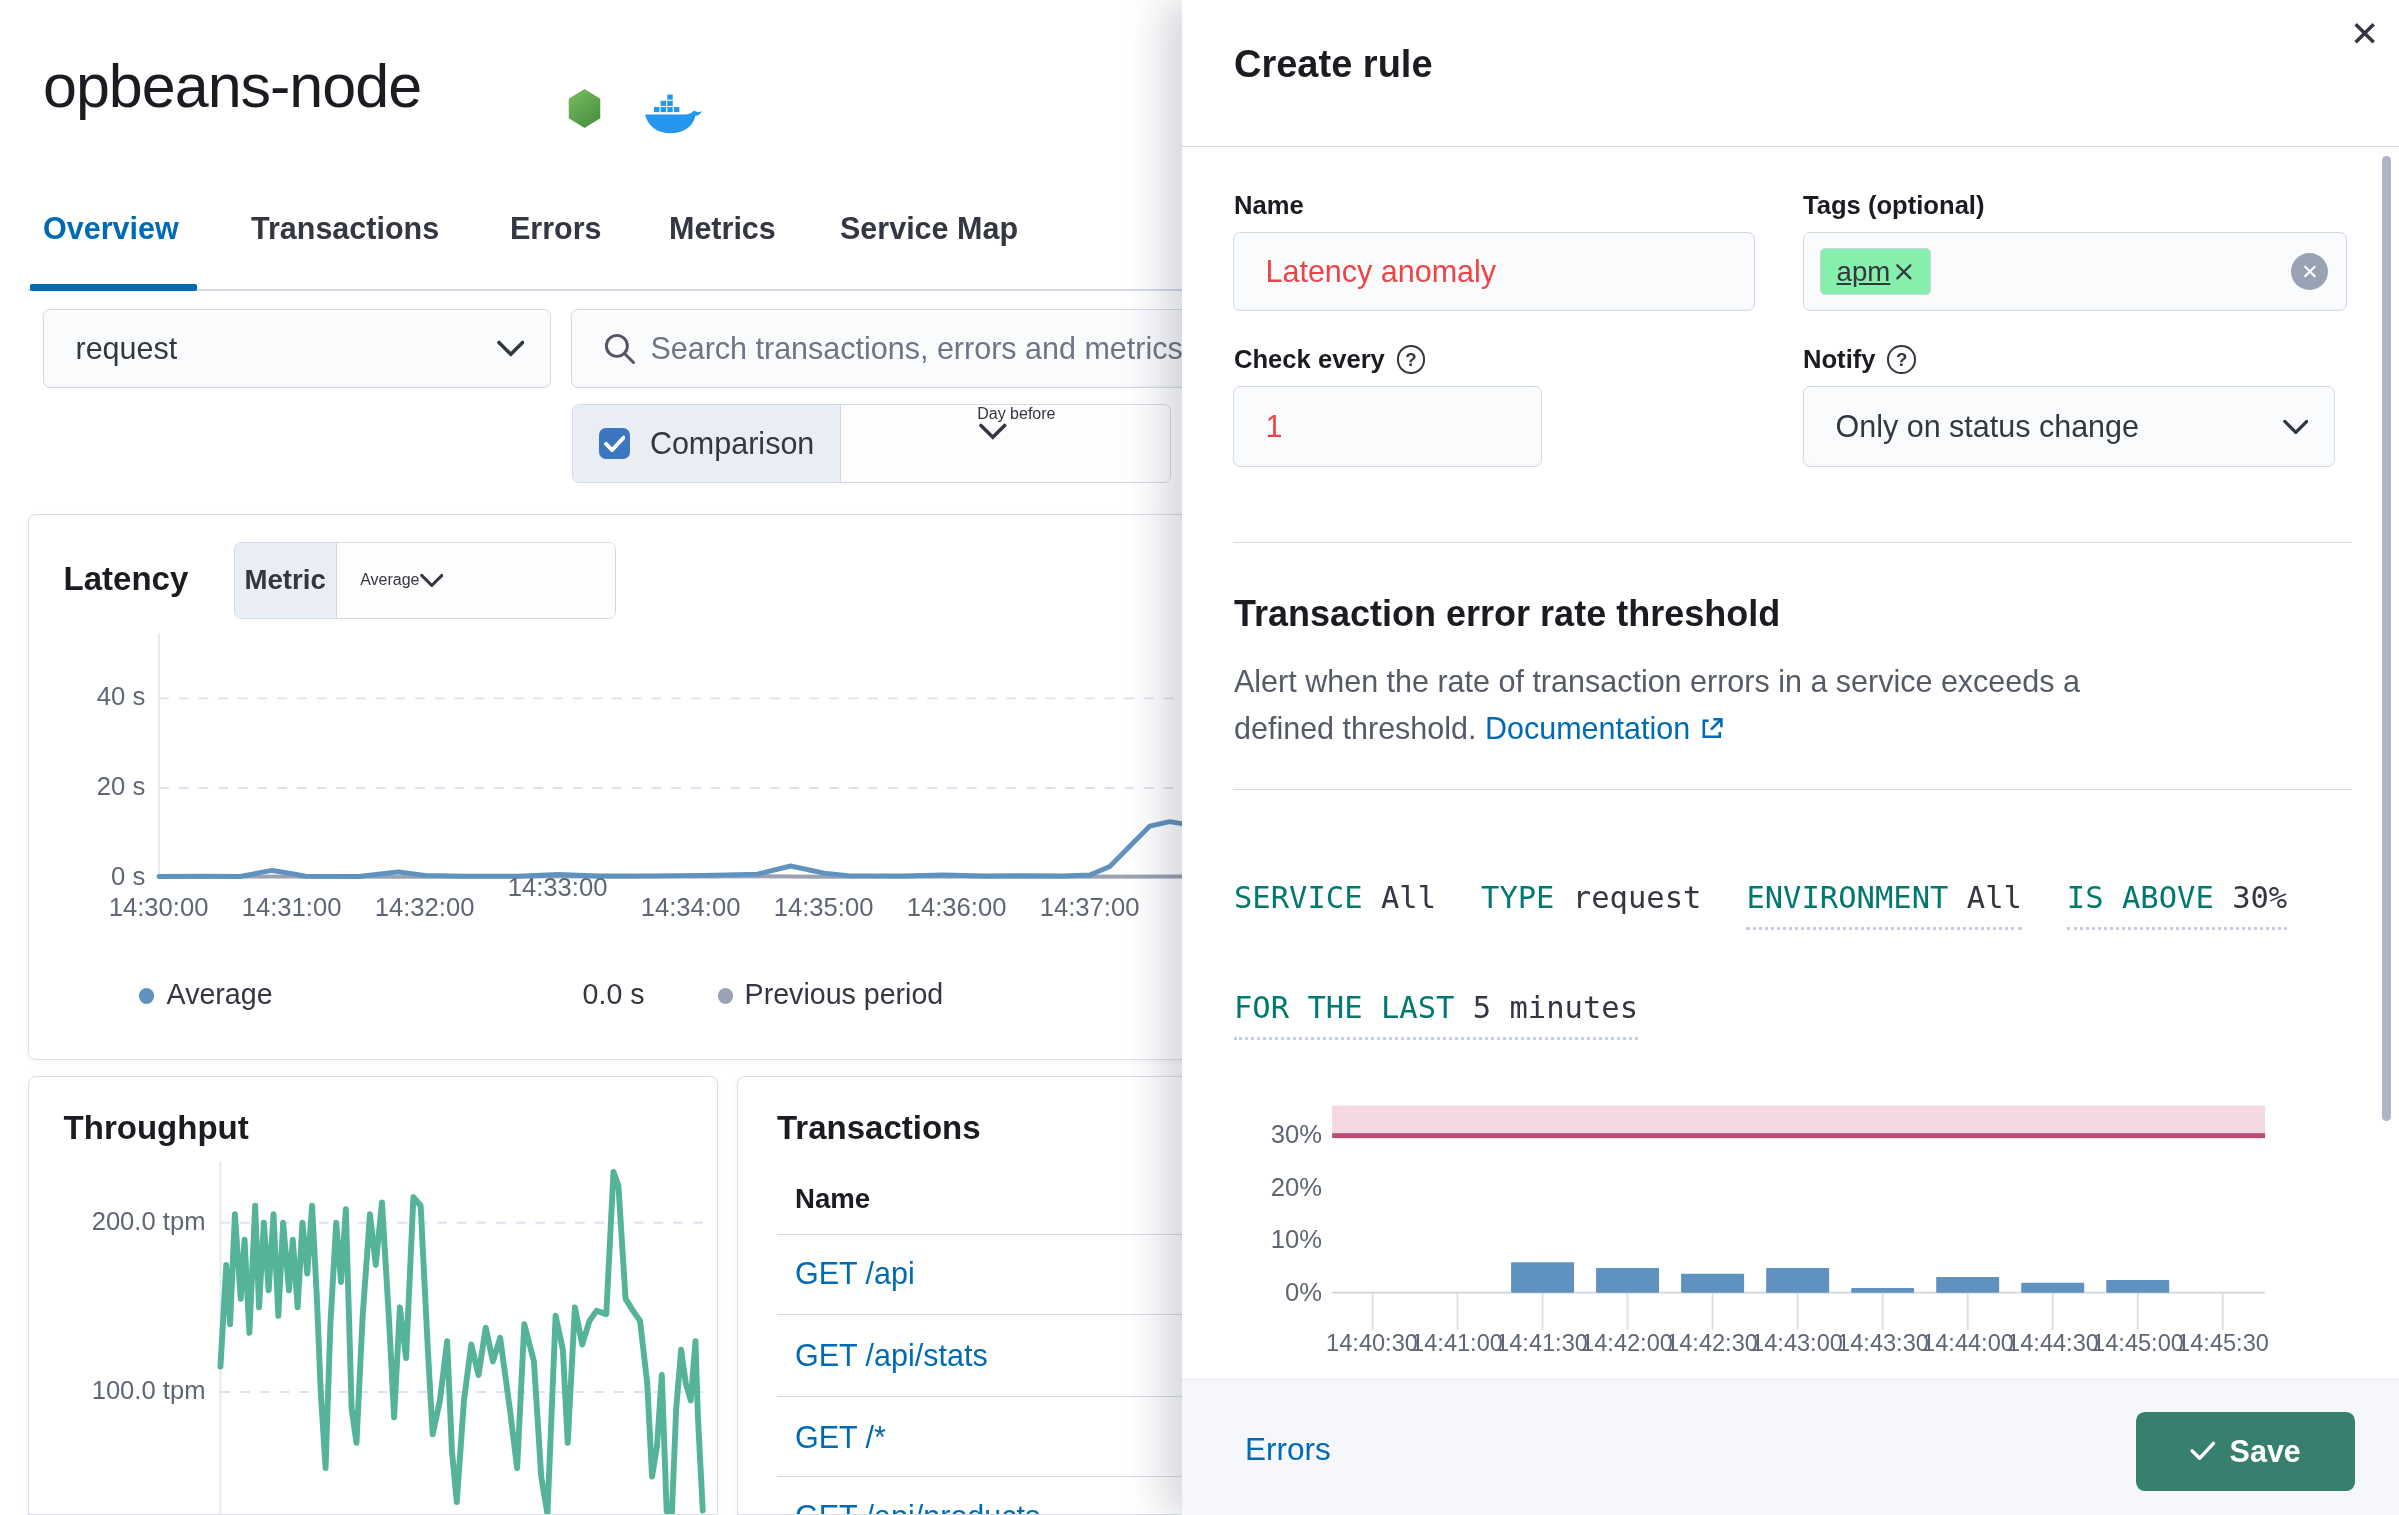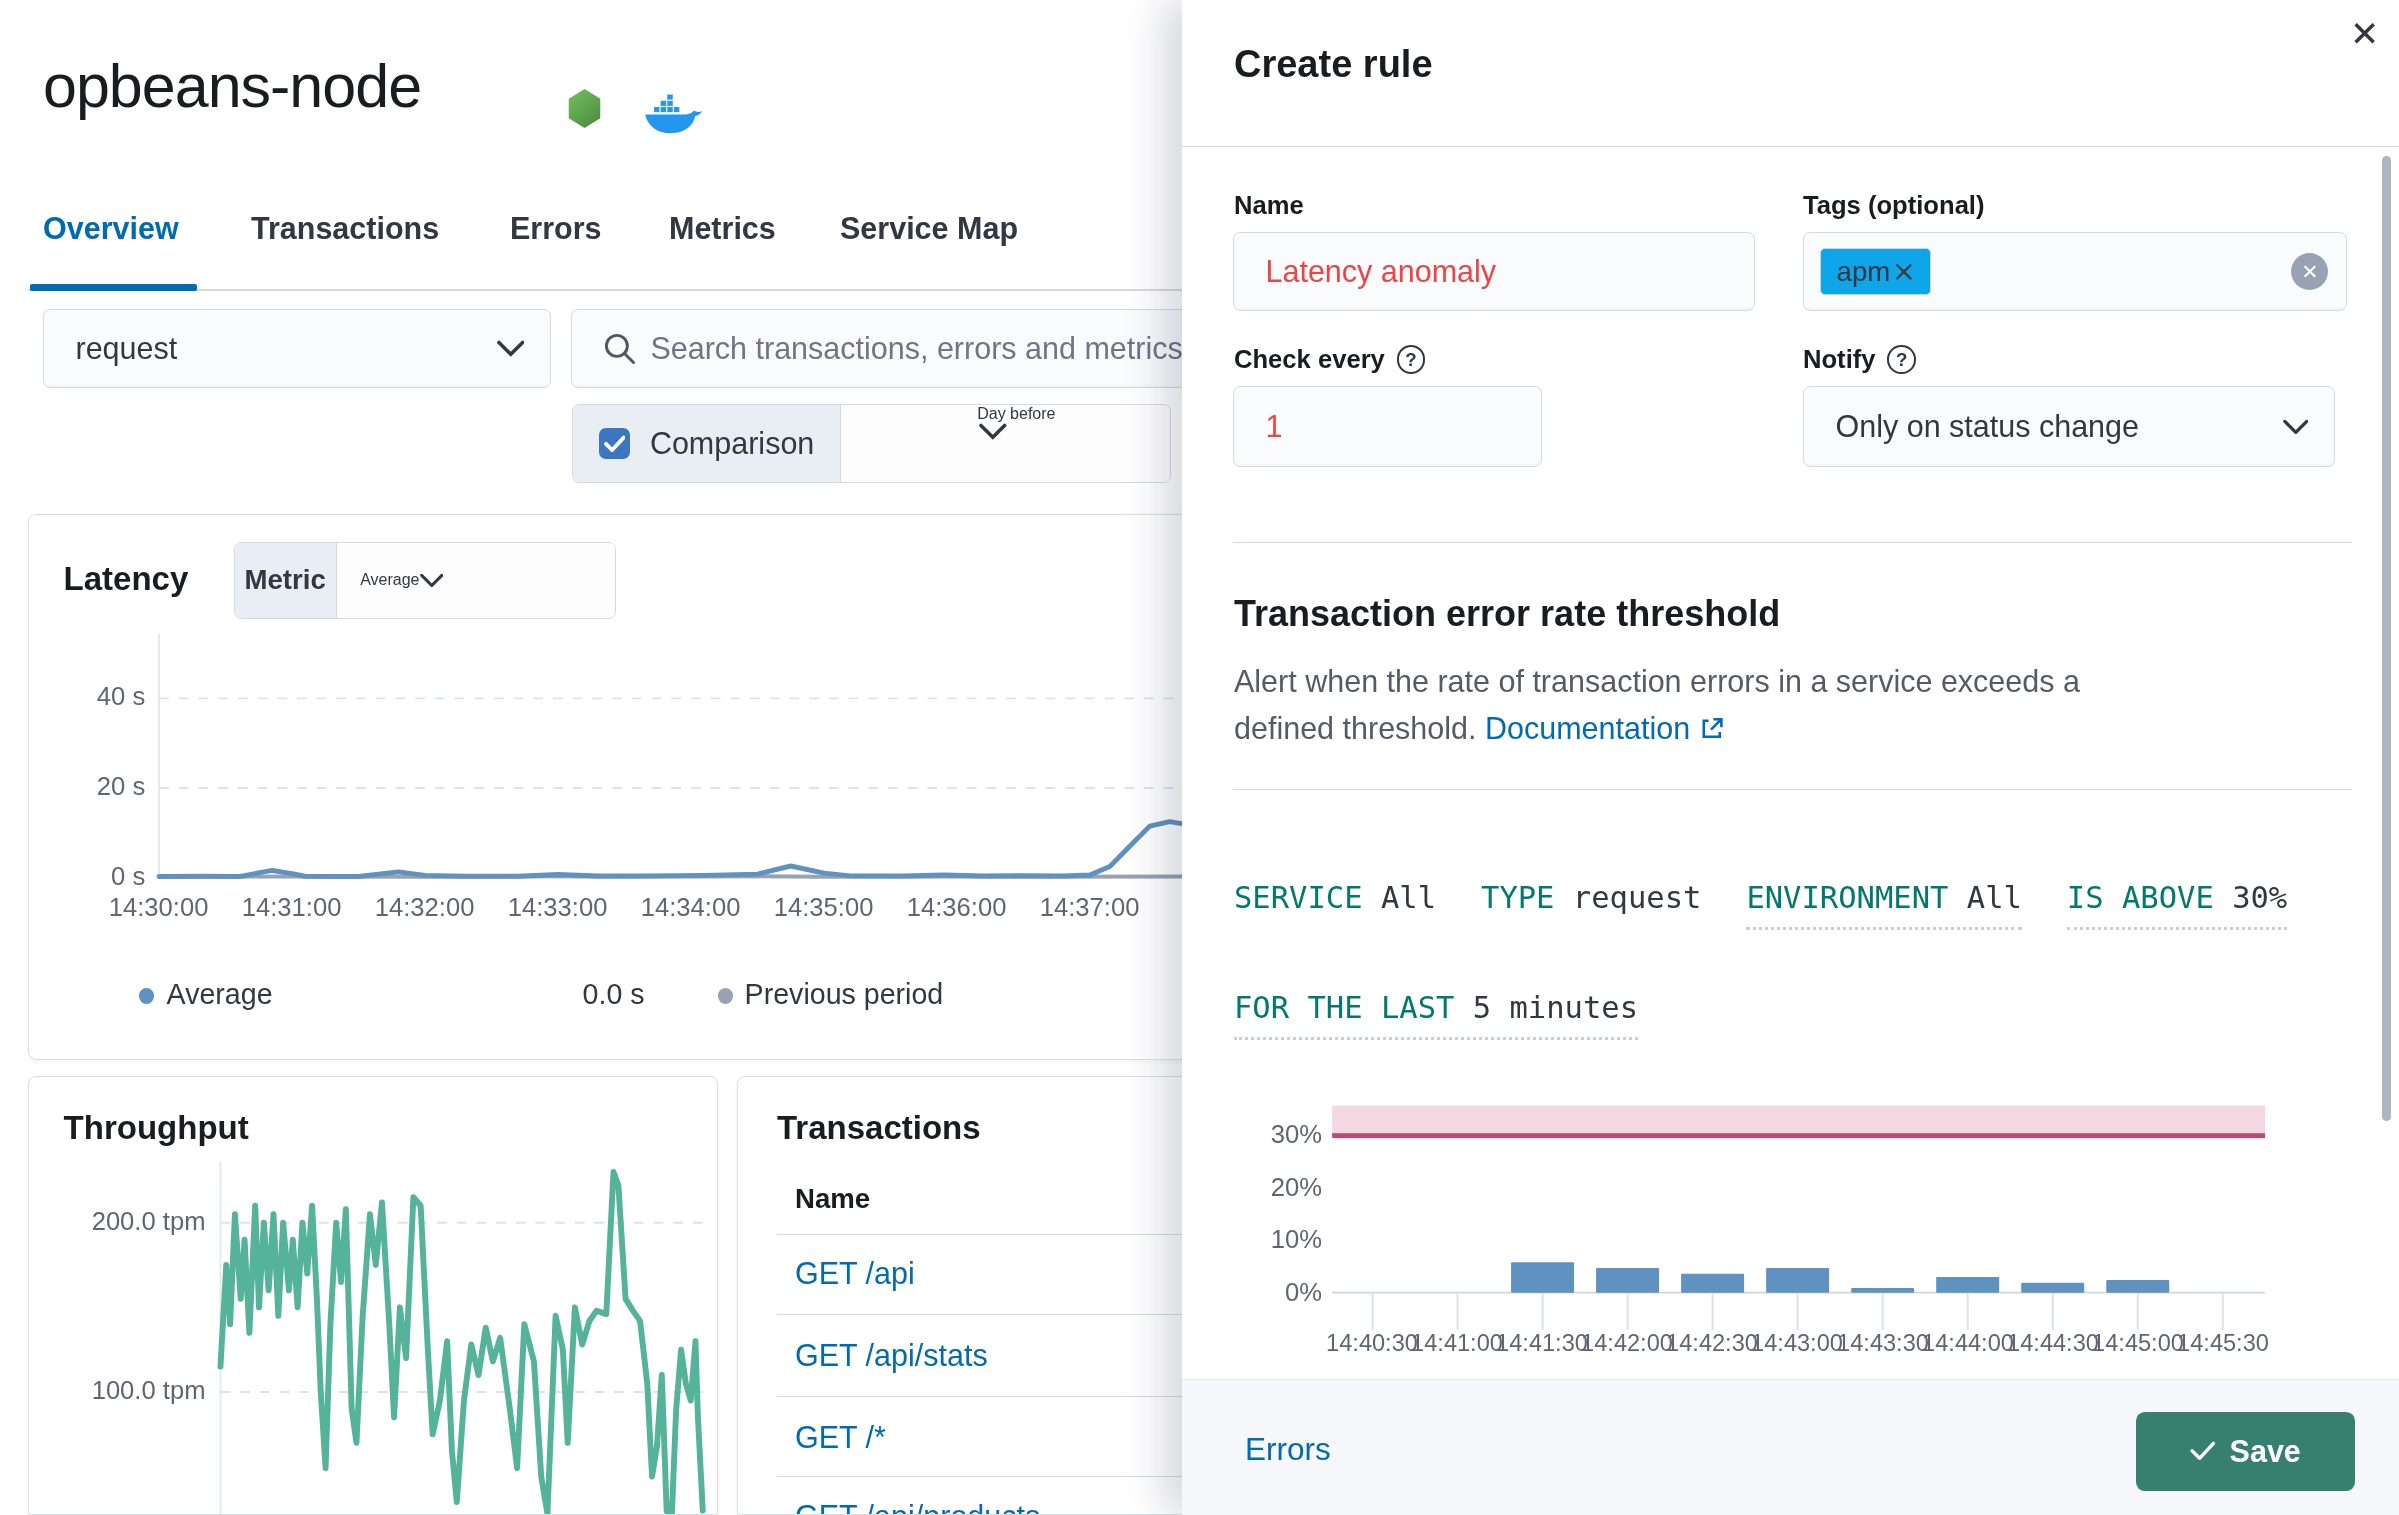--- a/index.html
+++ b/index.html
@@ -41,21 +41,21 @@
   .sep { position:absolute; height:1px; background:#d3dae6; }
 
   
   .flyout { position:absolute; left:1182px; top:0; width:1218px; height:1515px; background:#fff;
             box-shadow:-17.7px 0 39px rgba(20,30,60,0.18); z-index:10; }
   .flyout-title { font-size:38px; font-weight:700; color:#1a1c21; }
   .field-label { font-size:25.6px; font-weight:700; color:#1a1c21; display:flex; align-items:center; gap:11.8px; }
   .help-circle { width:28.6px; height:28.6px; border:2px solid #343741; border-radius:50%; font-size:18.7px;
                  font-weight:700; display:inline-flex; align-items:center; justify-content:center; color:#343741; }
   .tagpill { display:inline-flex; align-items:center; gap:4px; height:47px; padding:0 15.8px;
-             border:1px solid #cdd4e0; border-radius:4.9px; background:#0ea5e9; font-size:27.6px; color:#343741; }
+             border:1px solid #cdd4e0; border-radius:4.9px; background:#86efac; font-size:27.6px; color:#343741;text-decoration:underline; }
   .clear-btn { width:37px; height:37px; border-radius:50%; background:#98a2b3; color:#fff; font-size:20.7px;
                display:flex; align-items:center; justify-content:center; font-weight:700; }
   .hr { position:absolute; height:1px; background:#d3dae6; }
   .section-title { font-size:36px; font-weight:700; color:#1a1c21; }
   .body-text { font-size:30.5px; line-height:47px; color:#555b66; }
   .doclink { color:#006BB4; cursor:pointer; }
   .expr { font-family:"DejaVu Sans Mono","Liberation Mono",monospace; font-size:30.5px; white-space:nowrap; }
   .expr .cap { color:#01796f; }
   .expr .val { color:#343741; }
   .expr.editable { border-bottom:3.9px dotted #c6cfdd; padding-bottom:11.8px; cursor:pointer; }
@@ -151,21 +151,21 @@
     <span class="abs legend-label" style="left:138px; top:463px;">Average</span>
     <span class="abs legend-label" style="left:554px; top:463px;">0.0 s</span>
     <span class="abs legend-dot" style="left:689px; top:473px; background:#98A2B3;"></span>
     <span class="abs legend-label" style="left:716px; top:463px;">Previous period</span>
   <span class="ticklabel" style="left: 29.6px; top: 347px; width: 87px; text-align: right;">0 s</span>
       <span class="ticklabel" style="left: 29.6px; top: 257px; width: 87px; text-align: right;">20 s</span>
       <span class="ticklabel" style="left: 29.6px; top: 167px; width: 87px; text-align: right;">40 s</span>
       <span class="ticklabel" style="left: 71px; top: 378px; width: 118px; text-align: center;">14:30:00</span>
       <span class="ticklabel" style="left: 204px; top: 378px; width: 118px; text-align: center;">14:31:00</span>
       <span class="ticklabel" style="left: 337px; top: 378px; width: 118px; text-align: center;">14:32:00</span>
-      <span class="ticklabel" style="left: 470px; top: 378px; width: 118px; text-align: center;">14:33:00</span>
+      <span class="ticklabel" style="left: 470px; top: 358px; width: 118px; text-align: center;">14:33:00</span>
       <span class="ticklabel" style="left: 603px; top: 378px; width: 118px; text-align: center;">14:34:00</span>
       <span class="ticklabel" style="left: 736px; top: 378px; width: 118px; text-align: center;">14:35:00</span>
       <span class="ticklabel" style="left: 869px; top: 378px; width: 118px; text-align: center;">14:36:00</span>
       <span class="ticklabel" style="left: 1002px; top: 378px; width: 118px; text-align: center;">14:37:00</span>
     </div>
 
   <div class="panel" id="throughput-panel" style="left:27.6px; top:1076px; width:690px; height:439px; border-radius:7.9px 7.9px 0 0;">
     <div class="abs panel-title" style="left:35px; top:31.5px;">Throughput</div>
     <svg class="abs" id="throughput-svg" style="left:0; top:0;" width="690" height="439" viewBox="0 0 700 446">
         <line x1="194" y1="86" x2="194" y2="446" stroke="#e4e9f2" stroke-width="2"></line>

